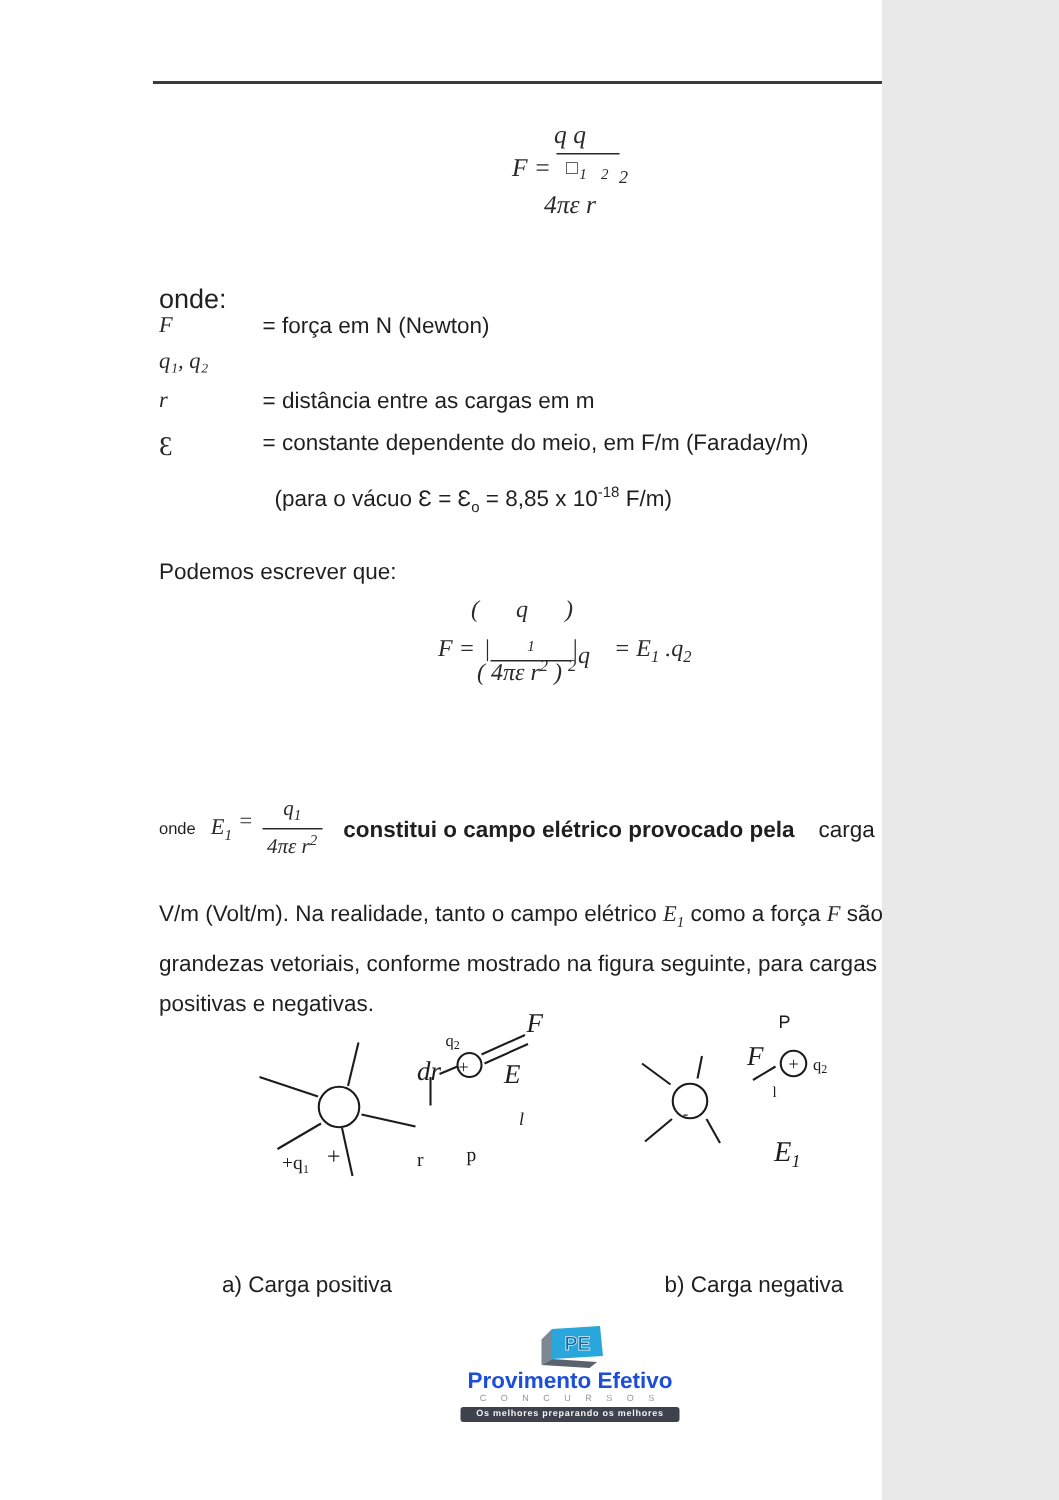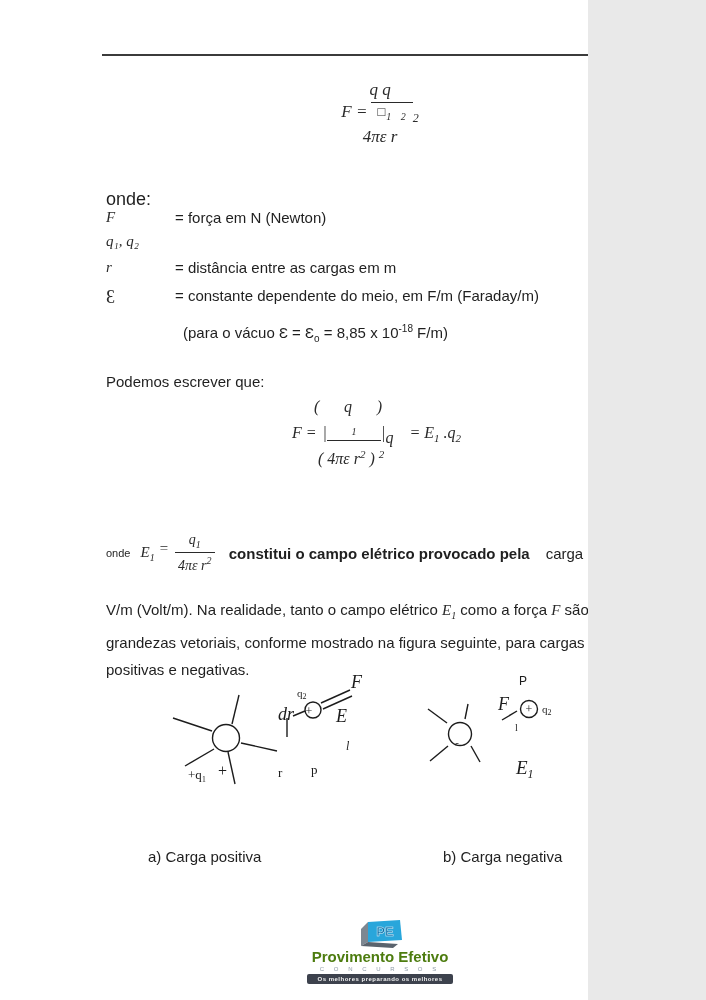--- a/index.html
+++ b/index.html
@@ -31,21 +31,21 @@
   
   .podemos{left:106px;top:373px;font-size:15px;}
   
   .formula2{left:292px;top:398px;width:330px;height:92px;font-size:16px;}
   .f2-row1{position:absolute;left:22px;top:0;width:68px;display:flex;justify-content:space-between;}
   .f2-row2{position:absolute;left:0;top:26px;display:flex;align-items:flex-start;white-space:nowrap;}
   .f2-bar{display:inline-block;width:54px;text-align:center;border-bottom:1.4px solid #2a2a2a;font-size:10px;padding-bottom:3px;margin-top:2px;}
   .f2-qlow{position:relative;top:5px;}
   .f2-rhs{margin-left:16px;}
   .f2-rhs sub{font-size:11px;}
-  .f2-row3{position:absolute;left:26px;top:50px;}
+  .f2-row3{position:absolute;left:26px;top:40px;}
   .f2-row3 sup{font-size:11px;}
   .sp6{display:inline-block;width:6px;}
   
   .e1line{left:106px;top:524px;width:540px;height:58px;display:flex;align-items:center;font-size:15px;white-space:nowrap;}
   .e1line .onde{font-size:11px;margin-right:10px;}
   .e1line .eq{position:relative;top:-5px;margin:0 6px 0 4px;}
   .e1line sub{font-size:10px;}
   .frac{display:inline-block;text-align:center;vertical-align:middle;font-size:14px;}
   .frac-num{display:block;border-bottom:1.4px solid #2a2a2a;padding:0 14px 2px 14px;}
   .frac-den{display:block;padding-top:2px;}
@@ -56,21 +56,21 @@
   
   .vmpara{left:106px;top:596px;width:510px;font-size:15px;line-height:27px;}
   .vmpara .mE{font-size:15px;}
   .vmpara sub{font-size:10px;}
   
   .figs{left:158px;top:650px;}
   
   .cap-a{left:148px;top:848px;font-size:15px;}
   .cap-b{left:443px;top:848px;font-size:15px;}
   
-  .logo{left:290px;top:882px;width:180px;display:flex;flex-direction:column;align-items:center;margin-top:36px;}
+  .logo{left:290px;top:882px;width:180px;display:flex;flex-direction:column;align-items:center;}
   .logo-name{font-size:15px;font-weight:bold;letter-spacing:0;}
   .logo-sub{font-size:6px;letter-spacing:4px;color:#8d9aa6;margin-top:1px;}
   .logo-banner{margin-top:2px;font-size:6px;font-weight:bold;color:#f2f2f2;padding:2px 10px;border-radius:2px;letter-spacing:0.5px;}
   .pagenum{left:616px;top:919px;font-family:"Liberation Serif",serif;font-size:14px;color:#333;}
 </style>
 </head>
 <body>
 
 <div class="page">
 
@@ -201,20 +201,20 @@
   <div class="abs cap-a">a) Carga positiva</div>
   <div class="abs cap-b">b) Carga negativa</div>
 
   <div class="abs logo">
     <svg width="46" height="30" viewBox="0 0 46 30">
       <polygon points="4,11 11,4 11,24 4,28" fill="#7d8791"></polygon>
       <polygon points="4,28 11,24 41,26 36,30" fill="#5a636d"></polygon>
       <polygon points="11,4 43,2 45,22 11,24" fill="#29a6db"></polygon>
       <text x="28" y="18" font-size="13" font-weight="bold" text-anchor="middle" font-family="Liberation Sans, sans-serif" fill="#0d6ea6" stroke="#dff2fb" stroke-width="0.5">PE</text>
     </svg>
-    <div class="logo-name" style="color:#4d7c0f">Provimento Efetivo</div>
+    <div class="logo-name" style="color:#1d4ed8">Provimento Efetivo</div>
     <div class="logo-sub">C O N C U R S O S</div>
     <div class="logo-banner" style="background:#3d424d">Os melhores preparando os melhores</div>
   </div>
 
   <div class="abs pagenum">2</div>
 
 </div>
 
 </body></html>

